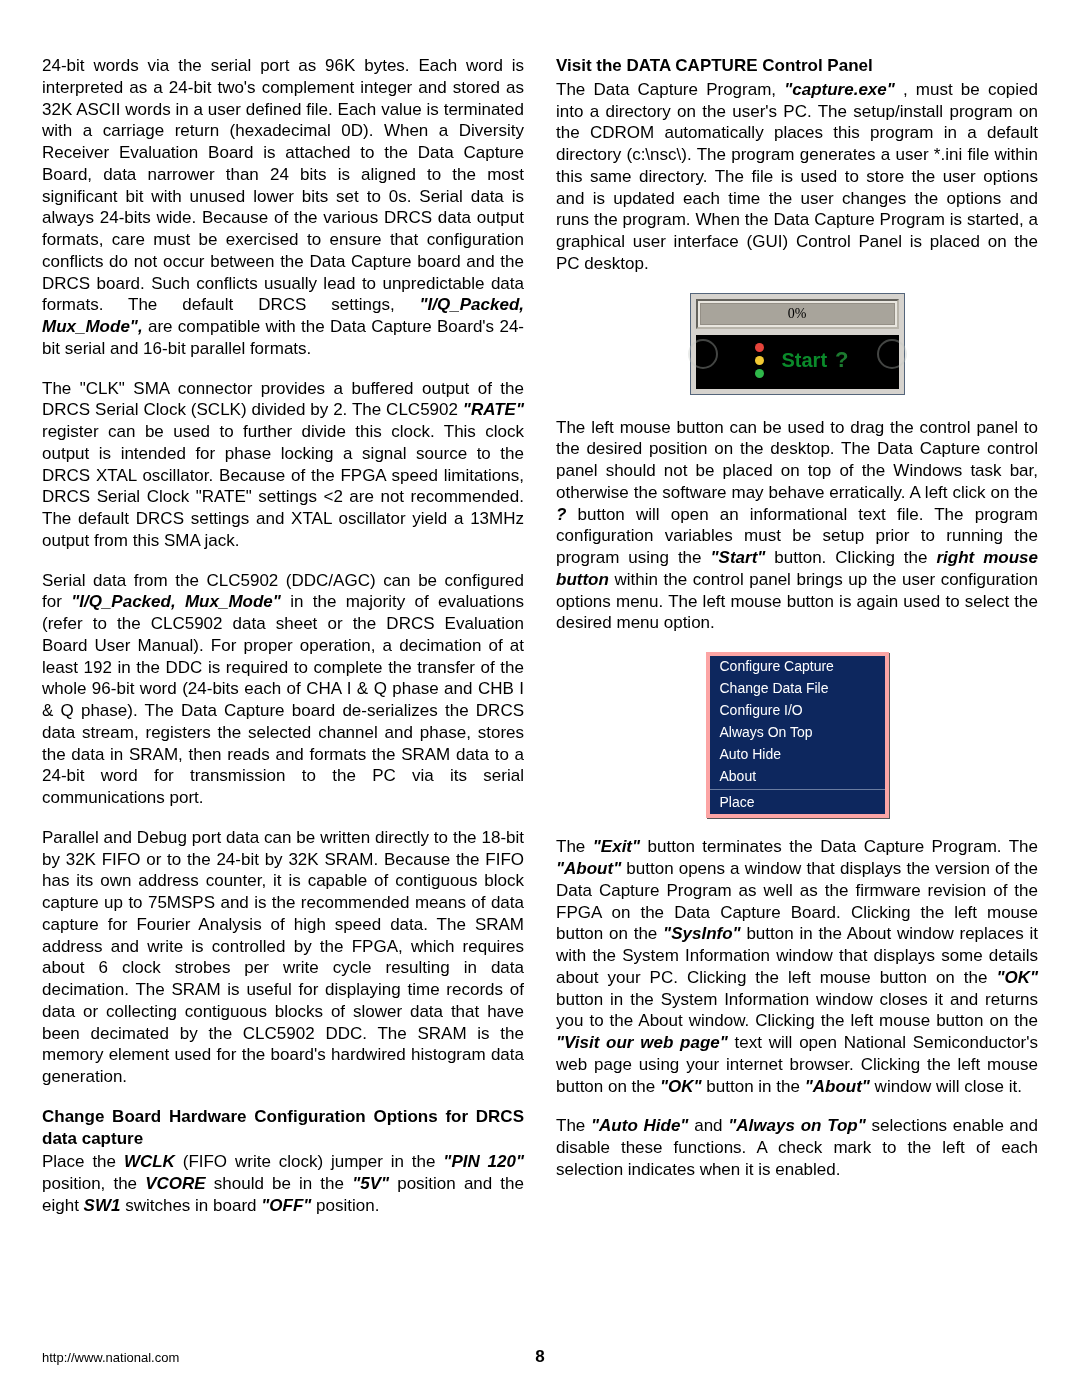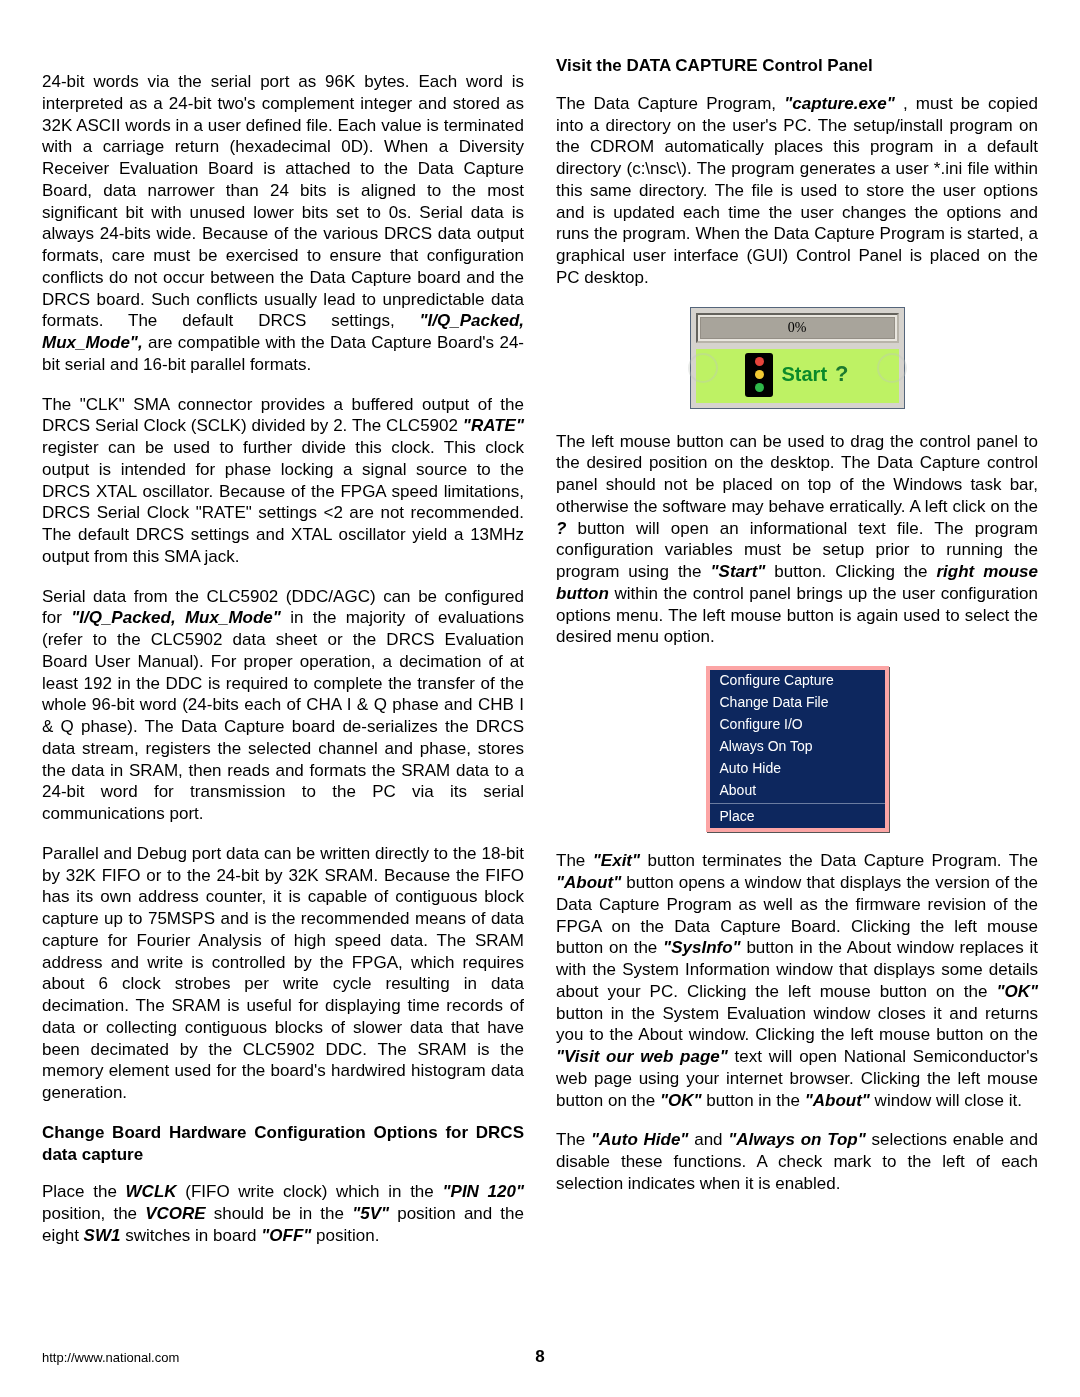--- a/index.html
+++ b/index.html
@@ -22,21 +22,21 @@
     gap: 32px;
     flex: 1;
   }
   .col {
     flex: 1;
     font-size: 17px;
     line-height: 1.28;
     text-align: justify;
   }
   .para {
-    margin: 16px 0 18px 0;
+    margin: 0 0 18px 0;
   }
   .boldital {
     font-weight: bold;
     font-style: italic;
   }
   .bold { font-weight: normal; }
   .section-head {
     font-weight: bold;
     margin: 0 0 2px 0;
   }
@@ -68,21 +68,21 @@
     font-family: "Times New Roman", serif;
     border: 1px solid #948f86;
   }
   .panel-body {
     display: flex;
     align-items: center;
     justify-content: center;
     gap: 8px;
     padding: 4px 2px 6px 2px;
     position: relative;
-    background: #bef264;
+    background: #000000;
   }
   .panel-body::before, .panel-body::after {
     content: "";
     position: absolute;
     width: 26px; height: 26px;
     border: 2px solid #bfc7bf;
     border-radius: 50%;
     opacity: .35;
   }
   .panel-body::before { left: -8px; top: 4px; }
@@ -169,21 +169,21 @@
         <span class="boldital">"I/Q_Packed, Mux_Mode"</span>
         <span> in the majority of evaluations (refer to the CLC5902 data sheet or the DRCS Evaluation Board User Manual). For proper operation, a decimation of at least 192 in the DDC is required to complete the transfer of the whole 96-bit word (24-bits each of CHA I &amp; Q phase and CHB I &amp; Q phase). The Data Capture board de-serializes the DRCS data stream, registers the selected channel and phase, stores the data in SRAM, then reads and formats the SRAM data to a 24-bit word for transmission to the PC via its serial communications port.</span>
       </p>
 
       <p class="para">Parallel and Debug port data can be written directly to the 18-bit by 32K FIFO or to the 24-bit by 32K SRAM. Because the FIFO has its own address counter, it is capable of contiguous block capture up to 75MSPS and is the recommended means of data capture for Fourier Analysis of high speed data. The SRAM address and write is controlled by the FPGA, which requires about 6 clock strobes per write cycle resulting in data decimation. The SRAM is useful for displaying time records of data or collecting contiguous blocks of slower data that have been decimated by the CLC5902 DDC. The SRAM is the memory element used for the board's hardwired histogram data generation.</p>
 
       <p class="section-head">Change Board Hardware Configuration Options for DRCS data capture</p>
       <p class="para">
         <span>Place the </span>
         <span class="boldital">WCLK</span>
-        <span> (FIFO write clock) which in the </span>
+        <span> (FIFO write clock) jumper in the </span>
         <span class="boldital">"PIN 120"</span>
         <span> position, the </span>
         <span class="boldital">VCORE</span>
         <span> should be in the </span>
         <span class="boldital">"5V"</span>
         <span> position and the eight </span>
         <span class="boldital">SW1</span>
         <span> switches in board </span>
         <span class="boldital">"OFF"</span>
         <span> position.</span>
@@ -241,21 +241,21 @@
 
       <p class="para">
         <span>The </span>
         <span class="boldital">"Exit"</span>
         <span> button terminates the Data Capture Program. The </span>
         <span class="boldital">"About"</span>
         <span> button opens a window that displays the version of the Data Capture Program as well as the firmware revision of the FPGA on the Data Capture Board. Clicking the left mouse button on the </span>
         <span class="boldital">"SysInfo"</span>
         <span> button in the About window replaces it with the System Information window that displays some details about your PC. Clicking the left mouse button on the </span>
         <span class="boldital">"OK"</span>
-        <span> button in the System Evaluation window closes it and returns you to the About window. Clicking the left mouse button on the </span>
+        <span> button in the System Information window closes it and returns you to the About window. Clicking the left mouse button on the </span>
         <span class="boldital">"Visit our web page"</span>
         <span> text will open National Semiconductor's web page using your internet browser. Clicking the left mouse button on the </span>
         <span class="boldital">"OK"</span>
         <span> button in the </span>
         <span class="boldital">"About"</span>
         <span> window will close it.</span>
       </p>
 
       <p class="para">
         <span>The </span>

